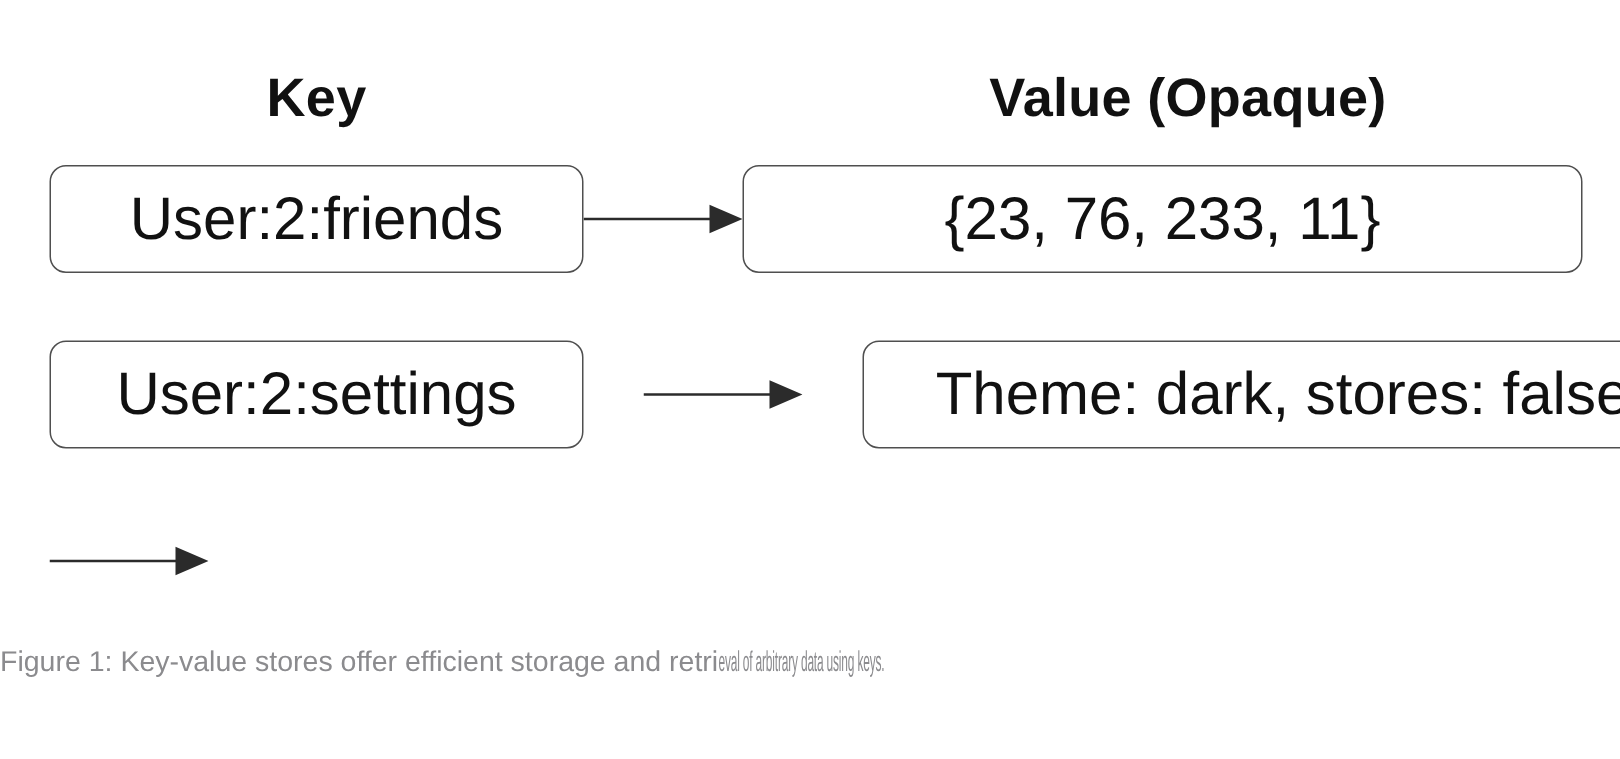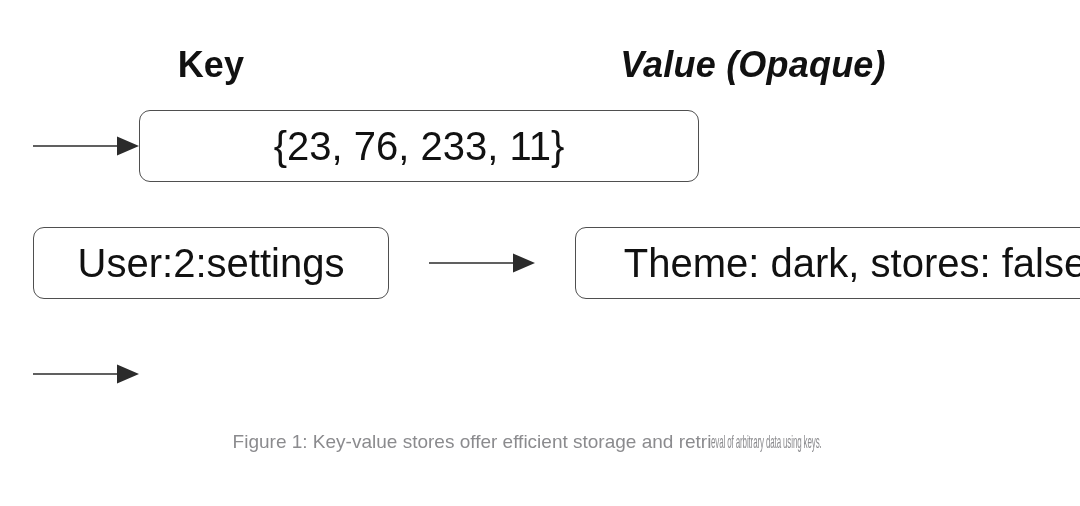--- a/index.html
+++ b/index.html
@@ -27,21 +27,21 @@
     top: 42px;
     height: 46px;
     font-size: 36px;
     font-weight: bold;
     color: var(--header-text);
     text-align: center;
     line-height: 46px;
     letter-spacing: 0.2px;
   }
   .col-header.key-col   { left: 33px;  width: 356px; }
-  .col-header.value-col { left: 473px; width: 560px; font-style: italic; }
+  .col-header.value-col { left: 512px; width: 560px; }
 
   .row {
     position: absolute;
     left: 33px;
     height: 72px;
     display: flex;
     align-items: center;
   }
   .row.row1 { top: 110px; }
   .row.row2 { top: 227px; gap: 40px; }
@@ -69,21 +69,20 @@
     color: var(--arrow);
     flex: 0 0 106px;
   }
 
   .caption {
     position: absolute;
     top: 431px;
     left: 0;
     right: 0;
     display: flex;
-    justify-content: center;
     align-items: baseline;
     font-size: 19px;
     color: var(--caption-text);
     white-space: pre;
   }
   .squish-outer {
     display: inline-block;
     width: 136px;
     overflow: visible;
     white-space: nowrap;
@@ -100,20 +99,21 @@
 </head>
 <body>
 
 <div class="stage">
 
   <div class="col-header key-col">Key</div>
 
   <div class="col-header value-col">Value (Opaque)</div>
 
   <div class="row row1">
+    <div class="box key-box">User:2:friends</div>
     <svg class="arrow" viewBox="0 0 106 24" aria-hidden="true">
       <line x1="0" y1="12" x2="86" y2="12" stroke="currentColor" stroke-width="1.6"></line>
       <polygon points="84,2.5 106,12 84,21.5" fill="currentColor"></polygon>
     </svg>
     <div class="box value-box">{23, 76, 233, 11}</div>
   </div>
 
   <div class="row row2">
     <div class="box key-box">User:2:settings</div>
     <svg class="arrow" viewBox="0 0 106 24" aria-hidden="true">

